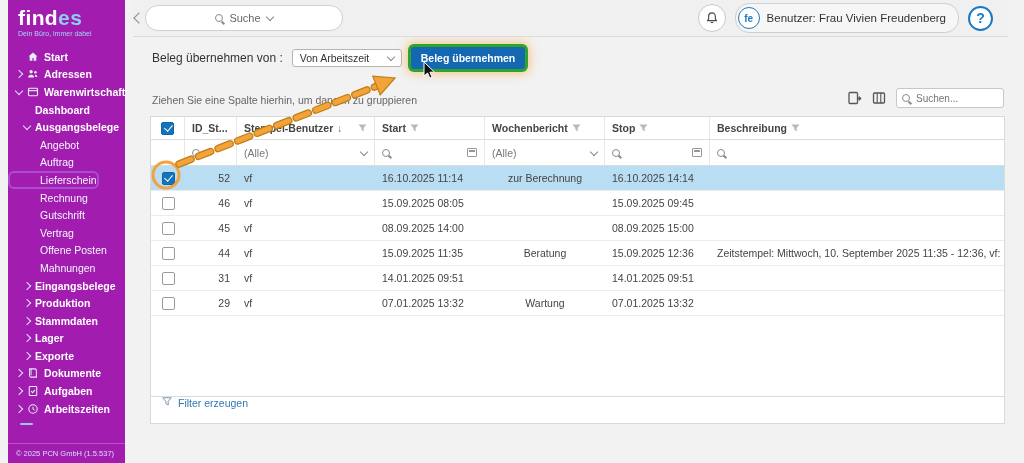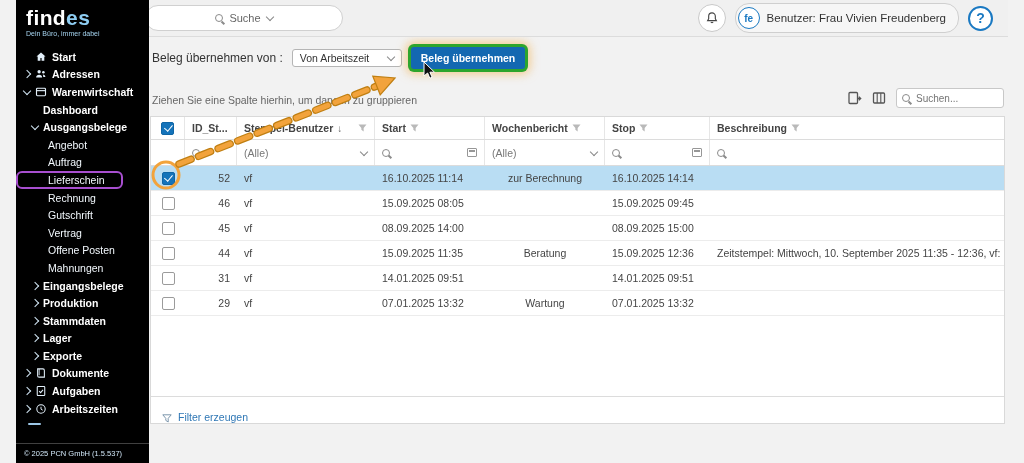--- a/index.html
+++ b/index.html
@@ -1,20 +1,20 @@
 <!DOCTYPE html>
 <html><head>
 <meta charset="utf-8">
 <style>
   html,body{margin:0;padding:0}
   .stage{position:relative;width:1024px;height:463px;background:#f2f2f2;overflow:hidden;
          font-family:"Liberation Sans",sans-serif;-webkit-font-smoothing:antialiased}
 
   
-  .sidebar{position:absolute;left:16px;top:0;width:133px;height:100%;background:#000000;color:#fff;z-index:5}
+  .sidebar{position:absolute;left:8px;top:0;width:117px;height:100%;background:#a21caf;color:#fff;z-index:5}
   .logo{padding:7px 10px 3px;cursor:pointer}
   .logo-text{font-size:21px;font-weight:bold;letter-spacing:.4px;line-height:1}
   .logo-text .sec{color:#8ecdf2}
   .tagline{font-size:7px;color:#a6d4f0;margin-top:2px}
   .nav{margin-top:8px}
   .si{display:flex;align-items:center;height:17.6px;font-size:10.5px;padding-left:8px;gap:5px;cursor:pointer;white-space:nowrap}
   .chev{flex:0 0 auto;width:5px;height:5px;border-right:1.4px solid #d3e7f6;border-bottom:1.4px solid #d3e7f6;transform:rotate(-45deg)}
   .chev.down{transform:rotate(45deg);margin-top:-2px}
   .chev.none{visibility:hidden}
   .ic{flex:0 0 auto;width:12px;height:12px;color:#e3f0fa}
@@ -66,21 +66,21 @@
   .c-user{flex:0 0 138px}
   .c-start{flex:0 0 110px}
   .c-report{flex:0 0 120px}
   .c-stop{flex:0 0 105px}
   .c-desc{flex:1 1 auto}
   .trow{display:flex;height:24px;border-bottom:1px solid #ececec;flex:0 0 auto;cursor:pointer}
   .trow.selected{background:#b9ddf3}
   .td.c-id{justify-content:flex-end}
   .td.c-report{justify-content:center}
   .tbody-fill{flex:1 1 auto}
-  .tfoot{height:26px;border-top:1px solid #dcdcdc;display:flex;align-items:flex-end;padding:0 11px;gap:6px;color:#2f77b5;font-size:10.5px;flex:0 0 auto}
+  .tfoot{height:26px;border-top:1px solid #dcdcdc;display:flex;align-items:flex-start;padding:0 11px;gap:6px;color:#2f77b5;font-size:10.5px;flex:0 0 auto}
   .sort-arrow{font-size:10px;color:#666;font-weight:normal}
   .cb{width:13px;height:13px;border:1px solid #9b9b9b;border-radius:2px;background:#fff;display:block;position:relative;box-sizing:border-box;cursor:pointer}
   .cb.checked{background:#1473ba;border-color:#0f65a5}
   .cb.checked::after{content:"";position:absolute;left:3.5px;top:0.5px;width:3.5px;height:7px;border:solid #fff;border-width:0 1.8px 1.8px 0;transform:rotate(40deg)}
   .cal{width:10px;height:9px;border:1.3px solid #979797;border-radius:1px;position:relative;box-sizing:border-box;margin-left:auto;flex:0 0 auto}
   .cal::before{content:"";position:absolute;left:1px;right:1px;top:1px;height:2px;background:#979797}
   .ml-auto{margin-left:auto}
 
   
   .annotations{position:absolute;inset:0;width:100%;height:100%;pointer-events:none;z-index:10}

